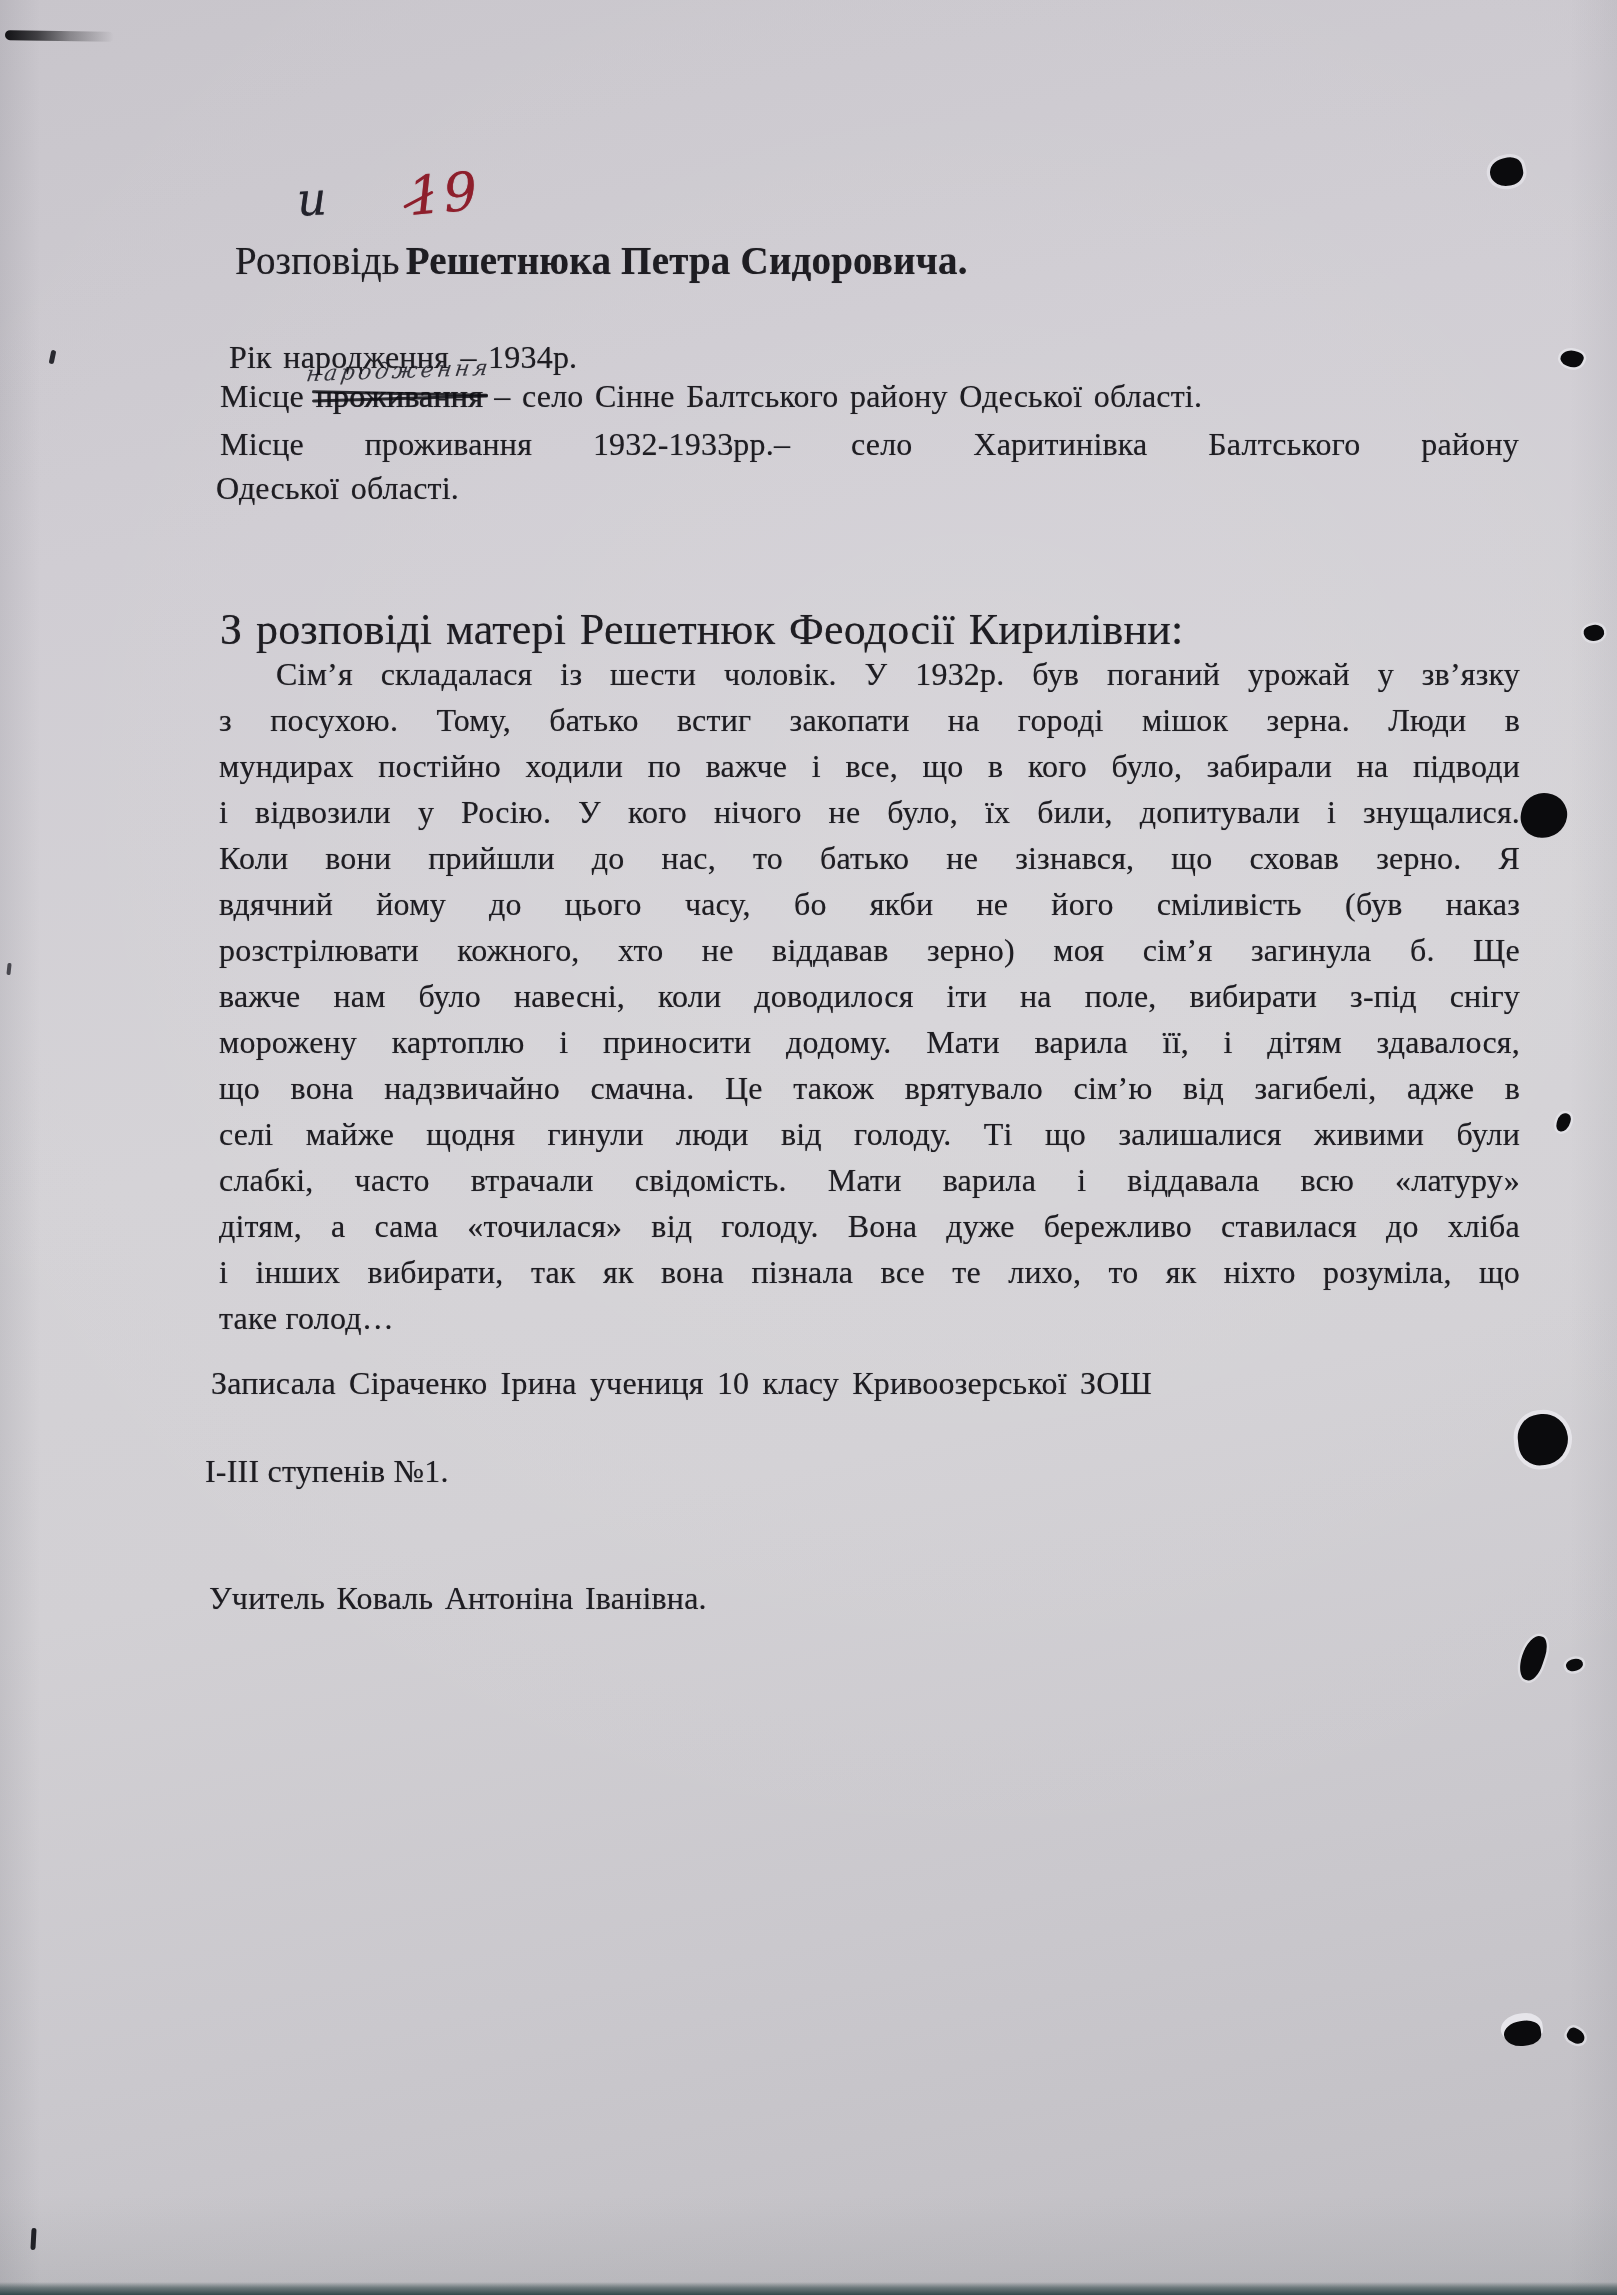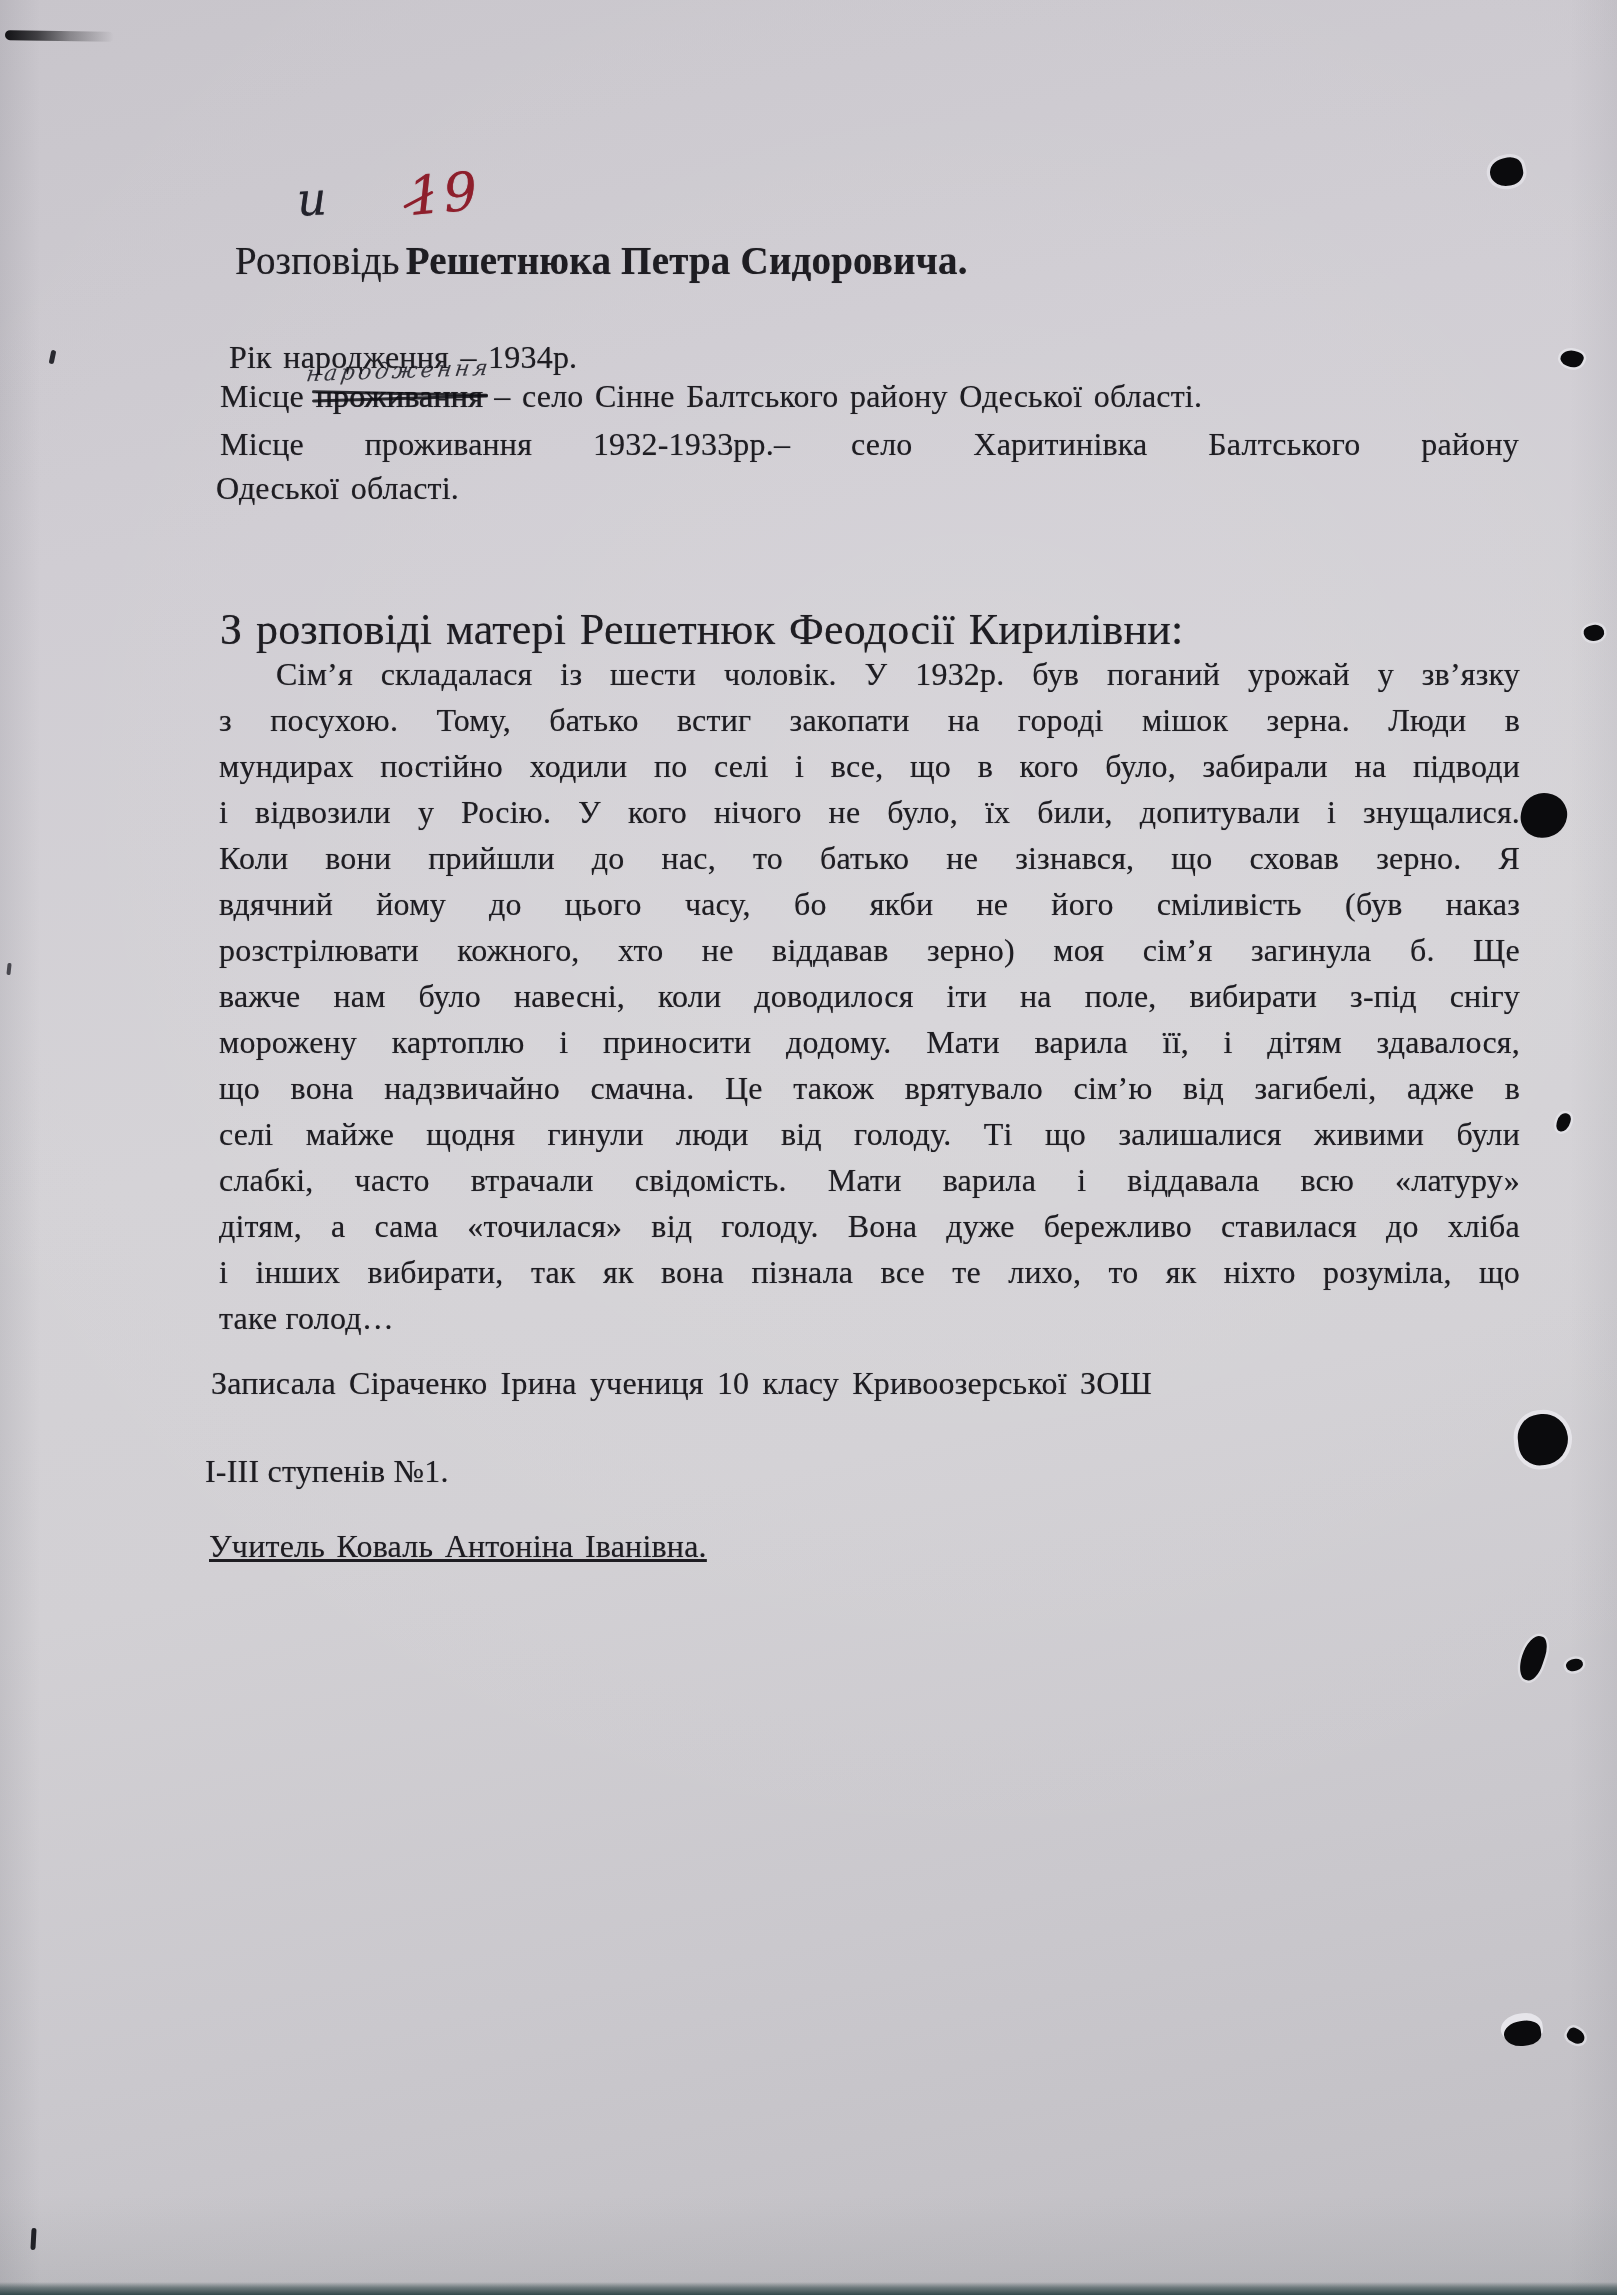--- a/index.html
+++ b/index.html
@@ -41,21 +41,21 @@
   }
   
   .heading{top:604px;left:220px;font-size:44px;white-space:nowrap;word-spacing:2.5px;}
   .paragraph{position:absolute;top:651px;left:219px;width:1301px;}
   .bline{font-size:32px;line-height:46px;height:46px;overflow:hidden;letter-spacing:0.2px;text-shadow:0 0 0.8px rgba(30,30,35,0.55);}
   .bline.just{text-align:justify;text-align-last:justify;}
   .bline.indent{padding-left:57px;}
   
   .f1{top:1365px;left:211px;font-size:32px;white-space:nowrap;word-spacing:5px;}
   .f2{top:1453px;left:205px;font-size:32px;white-space:nowrap;}
-  .f3{top:1528px;left:209px;font-size:32px;white-space:nowrap;word-spacing:3.3px;text-decoration:underline;}
+  .f3{top:1580px;left:209px;font-size:32px;white-space:nowrap;word-spacing:3.3px;}
   
   .hand-letter{
     top:172px;left:297px;font-size:46px;font-style:italic;
     font-family:"DejaVu Serif",serif;color:#23232c;
     transform:rotate(-3deg);text-shadow:0 0 0.8px rgba(30,30,40,0.6);
   }
   .hand-number{
     top:163px;left:408px;font-size:53px;font-style:italic;
     font-family:"DejaVu Serif",serif;color:#8e1f2c;
     transform:rotate(-5deg);letter-spacing:1.7px;
@@ -126,21 +126,21 @@
   <div class="txt info-line il2">
     <span>Місце </span><span class="struck"><span>проживання</span><span class="scrawl">народження</span><i class="strike s1"></i><i class="strike s2"></i></span><span> – село Сінне Балтського району Одеської області.</span>
   </div>
   <div class="txt info-line il3">Місце проживання 1932-1933рр.– село Харитинівка Балтського району</div>
   <div class="txt info-line il4">Одеської області.</div>
 
   <div class="txt heading">З розповіді матері Решетнюк Феодосії Кирилівни:</div>
   <div class="paragraph" id="body-lines">
       <div class="bline just indent">Сім’я складалася із шести чоловік. У 1932р. був поганий урожай у зв’язку</div>
       <div class="bline just">з посухою. Тому, батько встиг закопати на городі мішок зерна. Люди в</div>
-      <div class="bline just">мундирах постійно ходили по селі і все, що в кого було, забирали на підводи</div>
+      <div class="bline just">мундирах постійно ходили по важче і все, що в кого було, забирали на підводи</div>
       <div class="bline just">і відвозили у Росію. У кого нічого не було, їх били, допитували і знущалися.</div>
       <div class="bline just">Коли вони прийшли до нас, то батько не зізнався, що сховав зерно. Я</div>
       <div class="bline just">вдячний йому до цього часу, бо якби не його сміливість (був наказ</div>
       <div class="bline just">розстрілювати кожного, хто не віддавав зерно) моя сім’я загинула б. Ще</div>
       <div class="bline just">важче нам було навесні, коли доводилося іти на поле, вибирати з-під снігу</div>
       <div class="bline just">морожену картоплю і приносити додому. Мати варила її, і дітям здавалося,</div>
       <div class="bline just">що вона надзвичайно смачна. Це також врятувало сім’ю від загибелі, адже в</div>
       <div class="bline just">селі майже щодня гинули люди від голоду. Ті що залишалися живими були</div>
       <div class="bline just">слабкі, часто втрачали свідомість. Мати варила і віддавала всю «латуру»</div>
       <div class="bline just">дітям, а сама «точилася» від голоду. Вона дуже бережливо ставилася до хліба</div>

